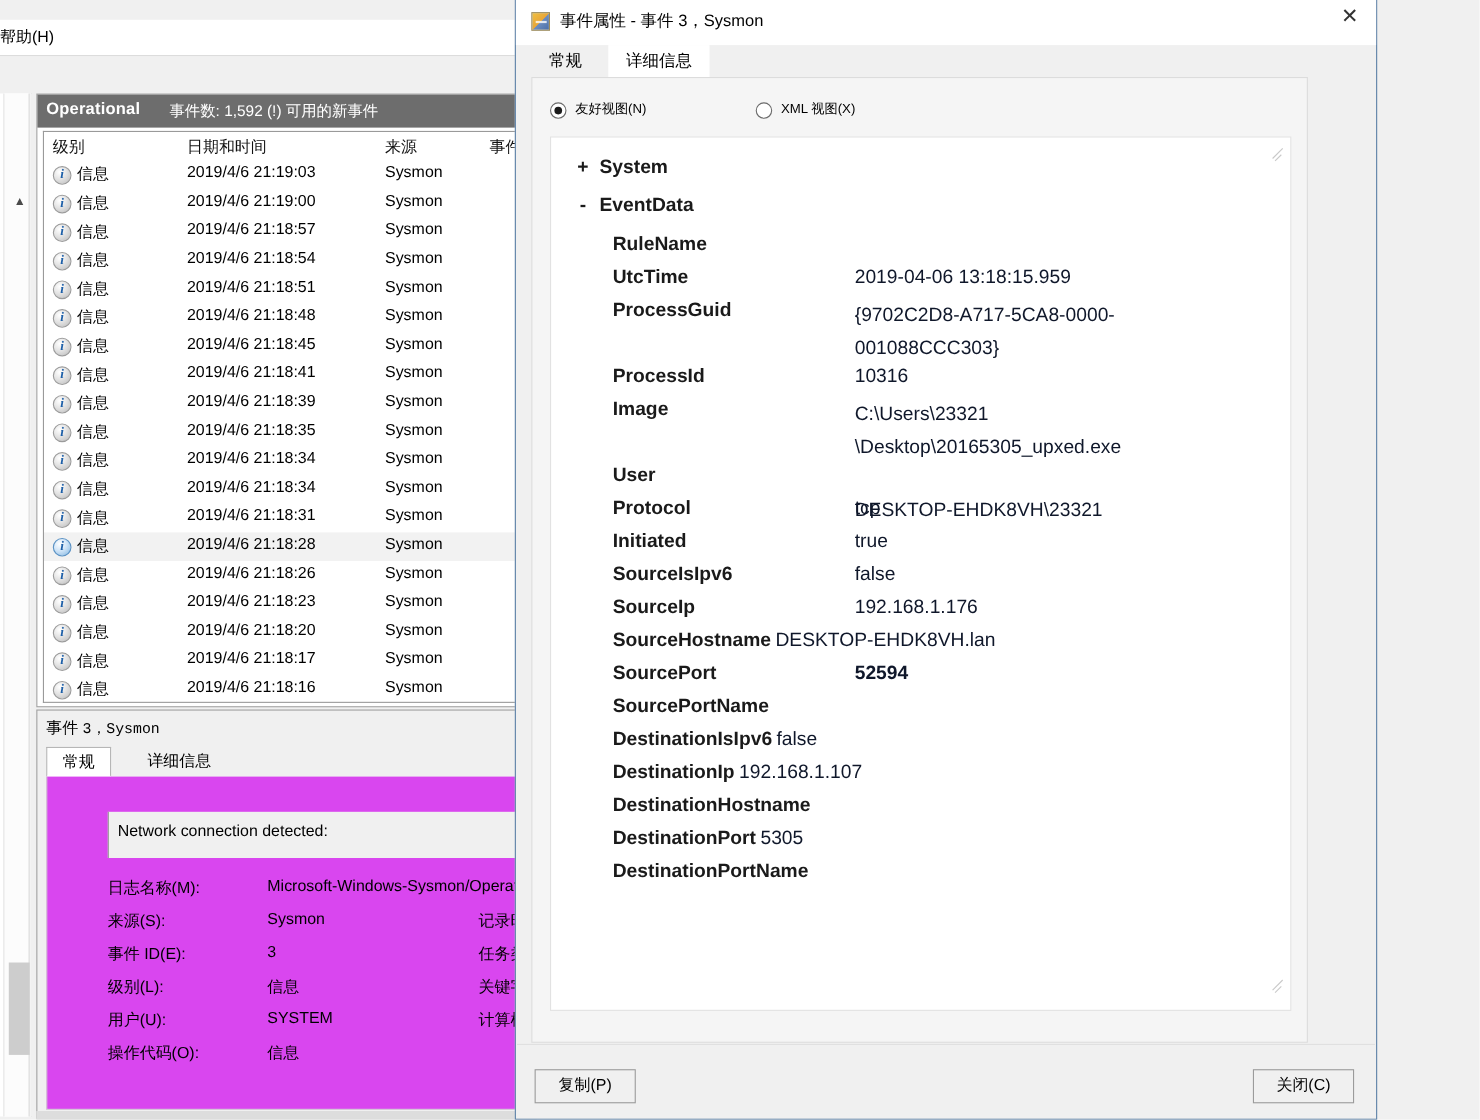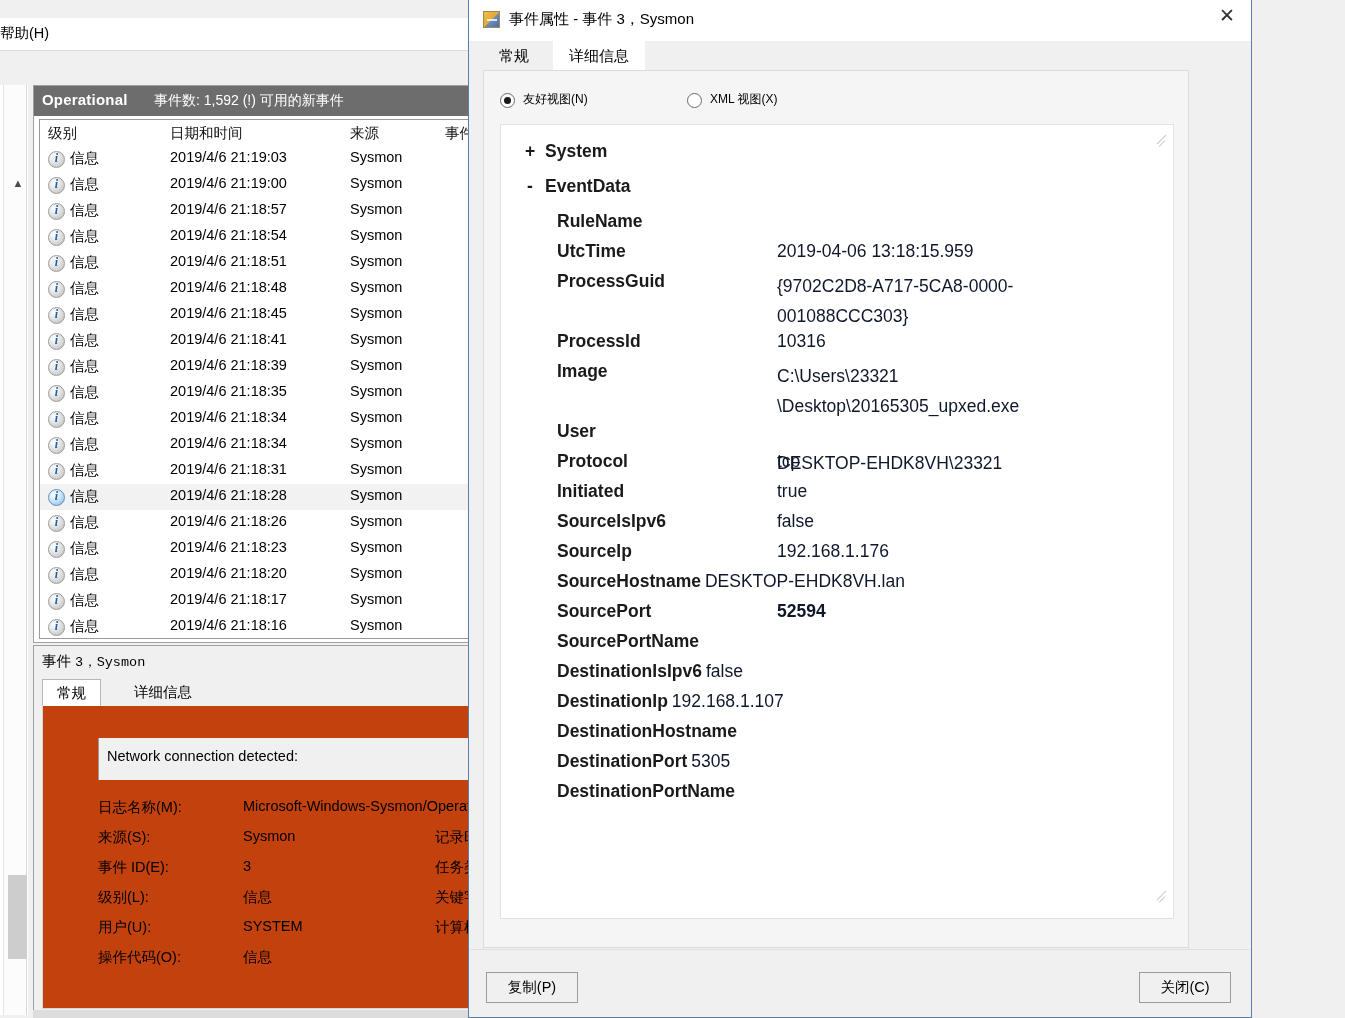--- a/index.html
+++ b/index.html
@@ -48,21 +48,21 @@
   #grid-sb{position:absolute;left:448px;top:34px;width:7px;height:516px;background:#eaf3fb;border-left:1px solid #cfd9e2;}
 
   
   #detwrap{position:absolute;left:33px;top:645px;width:455px;height:370px;background:#f0f0f0;border:1px solid #a0a0a0;}
   #det-title{position:absolute;left:8px;top:6px;font-size:14.5px;color:#000;}
   #det-title .mono{font-family:"Liberation Mono","DejaVu Sans Mono",monospace;font-size:13.5px;}
   #det-tabs{position:absolute;left:8px;top:33px;width:447px;height:28px;border-bottom:1px solid #b6b6b6;}
   .dtab{position:absolute;top:0;height:27px;line-height:27px;padding:0 14px;font-size:14.5px;color:#000;box-sizing:border-box;}
   .dtab.active{background:#ffffff;border:1px solid #b6b6b6;border-bottom:1px solid #ffffff;}
   #dtab0{left:0;} #dtab1{left:78px;}
-  #det-body{position:absolute;left:8px;top:60px;width:447px;height:302px;background:#c2410c;border:1px solid #d4d4d4;border-top:none;}
+  #det-body{position:absolute;left:8px;top:60px;width:447px;height:302px;background:#d946ef;border:1px solid #d4d4d4;border-top:none;}
   #msgbox{position:absolute;left:55px;top:32px;width:400px;height:42px;background:#f0f0f0;border-left:1px solid #9a9a9a;}
   #msgtext{position:absolute;left:8px;top:10px;font-size:14.5px;color:#000;}
   .prow{position:absolute;left:55px;font-size:14.5px;color:#000;white-space:nowrap;}
   .pval{position:absolute;left:200px;font-size:14.5px;color:#000;white-space:nowrap;}
   .prow2{position:absolute;left:392px;font-size:14.5px;color:#000;white-space:nowrap;}
   #bottomshadow{position:absolute;left:33px;top:1010px;width:455px;height:8px;background:#dddddd;}
 
   
   #dlg{position:absolute;left:468px;top:-2px;width:784px;height:1020px;background:#f0f0f0;
        border:1px solid #5a7fa6;box-sizing:border-box;}

